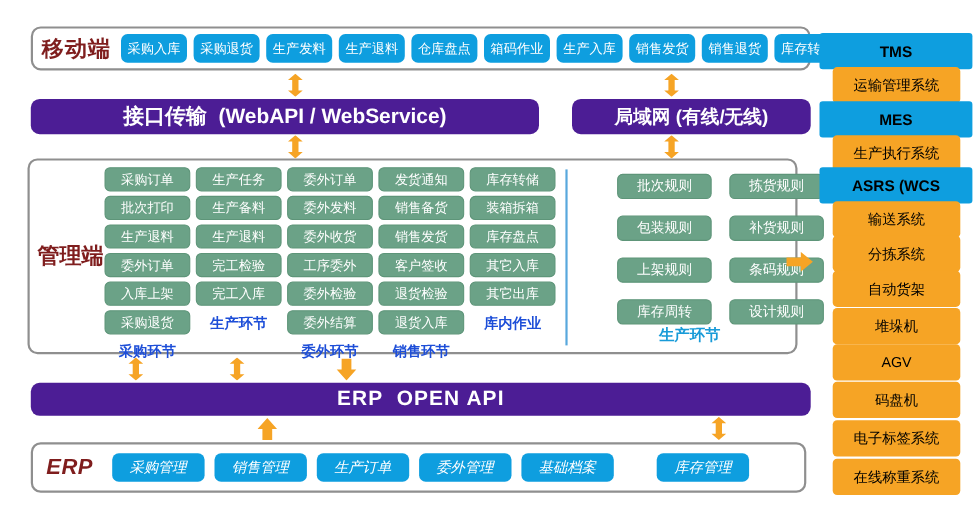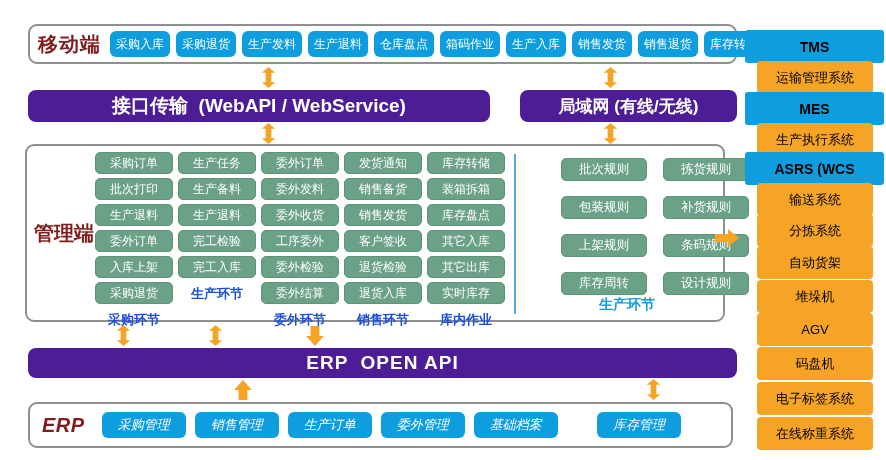--- a/index.html
+++ b/index.html
@@ -114,21 +114,20 @@
         <div class="chip-green">退货检验</div>
         <div class="chip-green">退货入库</div>
         <div class="col-footer">销售环节</div>
       </div>
       <div class="mgmt-col">
         <div class="chip-green">库存转储</div>
         <div class="chip-green">装箱拆箱</div>
         <div class="chip-green">库存盘点</div>
         <div class="chip-green">其它入库</div>
         <div class="chip-green">其它出库</div>
-        <div class="chip-green">实时库存</div>
         <div class="col-footer">库内作业</div>
       </div>
     </div>
 
     <div class="divider"></div>
 
     <div class="strategy">
       <div class="chip-green strat">批次规则</div>
       <div class="chip-green strat">拣货规则</div>
       <div class="chip-green strat">包装规则</div>

